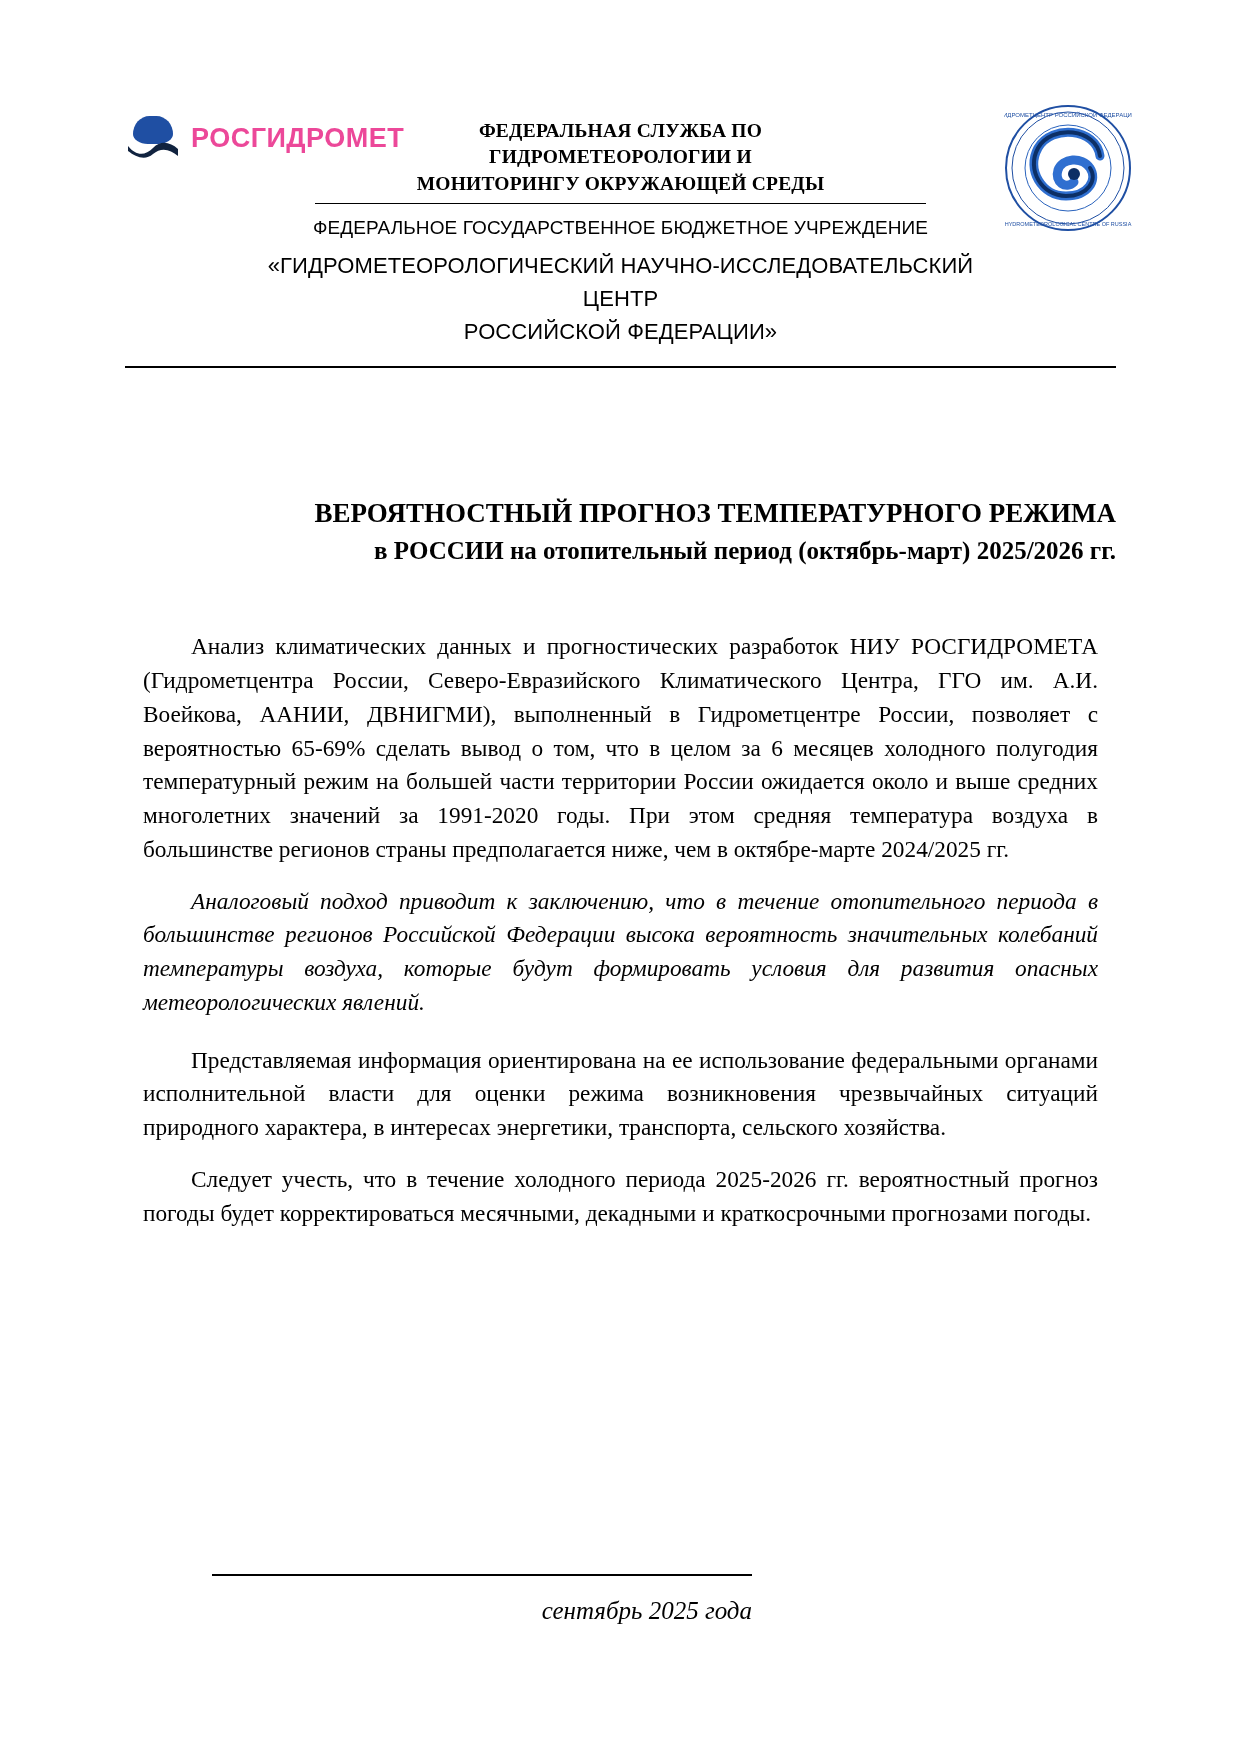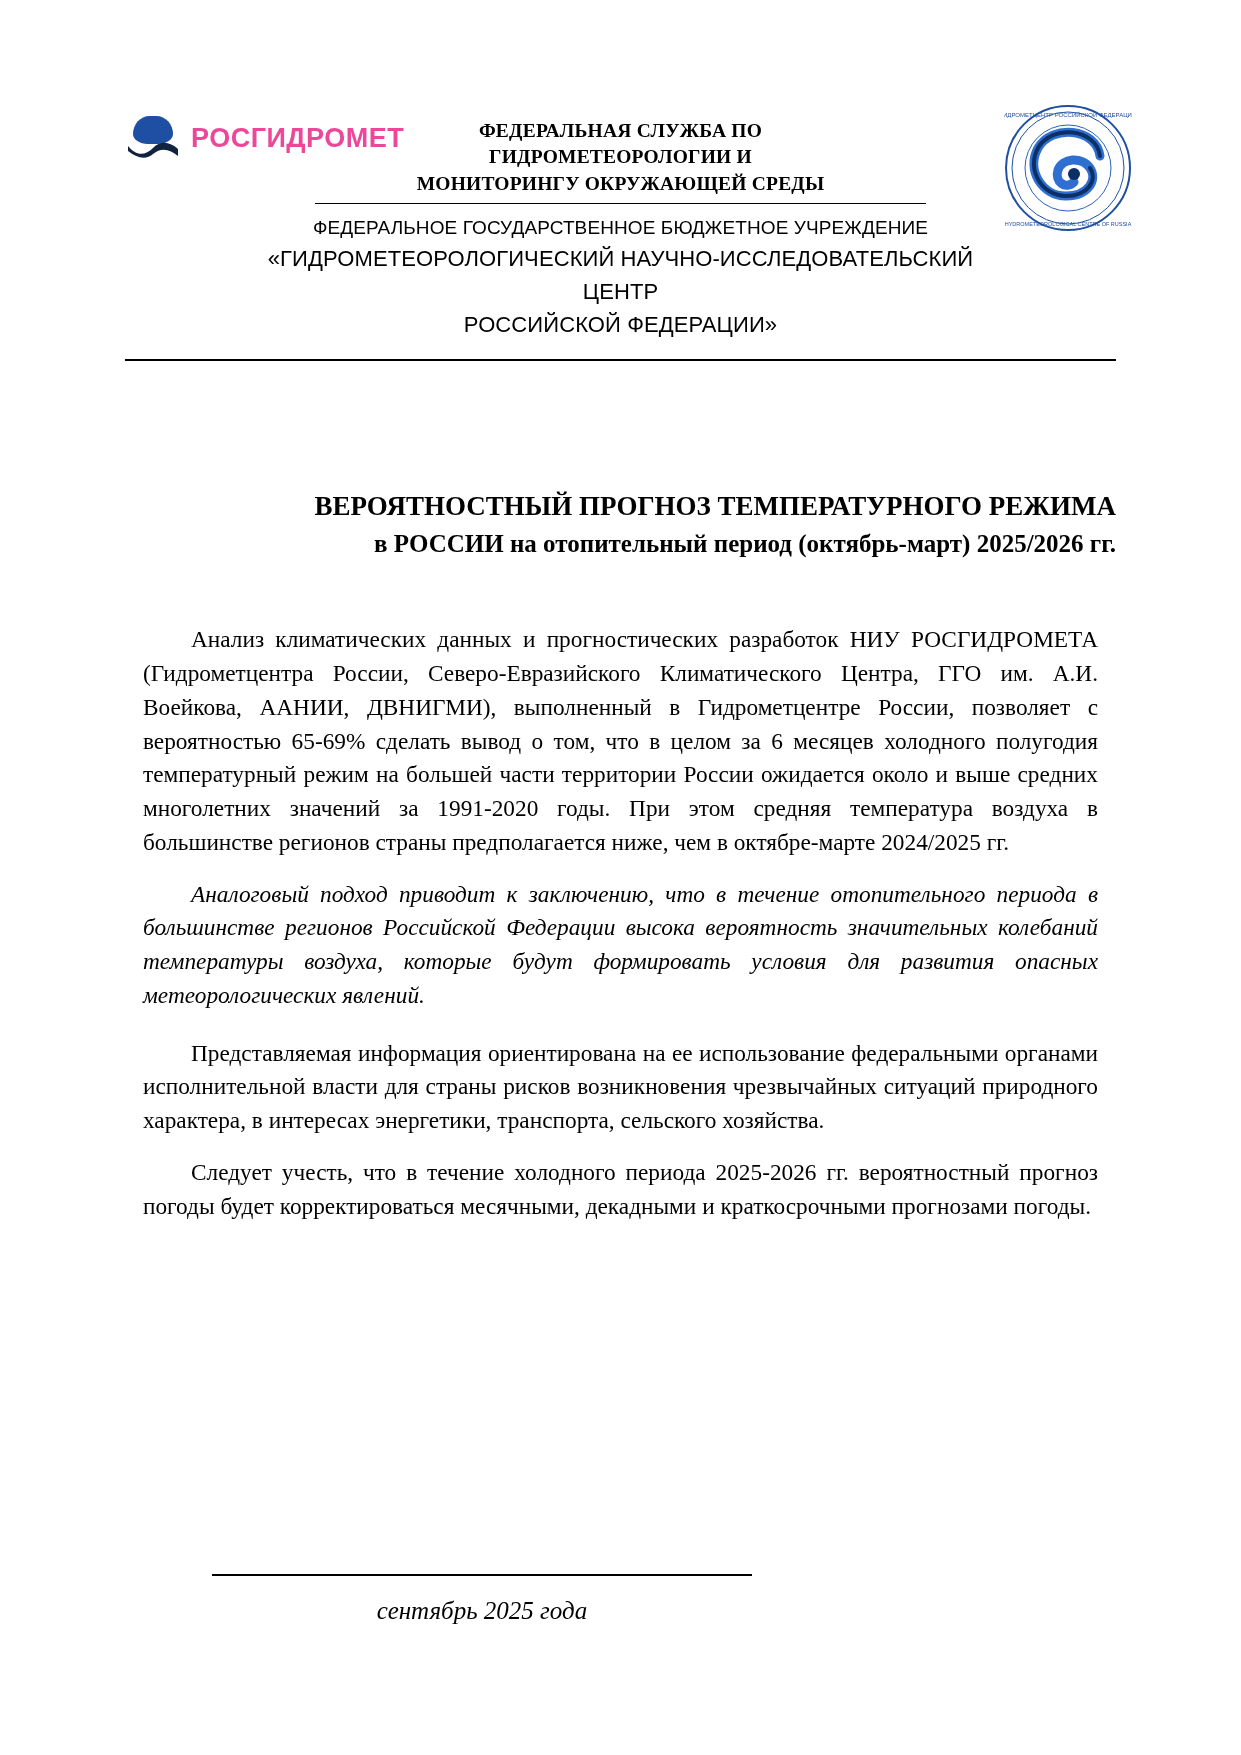--- a/index.html
+++ b/index.html
@@ -90,21 +90,21 @@
 
   .subtitle-block {
     text-align: center;
     font-family: "Liberation Sans", sans-serif;
     font-size: 20.5px;
     line-height: 1.5;
     margin: 10px 120px 0 120px;
     letter-spacing: 0.1px;
   }
   .subtitle-line1 { font-size: 19px; }
-  .subtitle-line2 { font-size: 22px; }
+  .subtitle-line2 { font-size: 22px; margin-top: 7px; }
   .subtitle-line3 { font-size: 22px; }
 
   .rule-thick {
     margin: 18px 125px 0 125px;
     border-top: 2.6px solid #000;
   }
 
   
   .doc-title {
     margin: 126px 125px 0 125px;
@@ -139,21 +139,21 @@
     left: 212px;
     top: 1470px;
     width: 540px;
     border-top: 2.6px solid #000;
   }
   .footer-date {
     position: absolute;
     left: 212px;
     top: 1493px;
     width: 540px;
-    text-align: center;
+    text-align: right;
     font-style: italic;
     font-size: 25px;
   }
 </style>
 </head>
 <body>
 
 <div class="page">
 
   <div class="header">
@@ -198,20 +198,20 @@
   <div class="rule-thick"></div>
 
   <div class="doc-title">
     <div class="t1">ВЕРОЯТНОСТНЫЙ ПРОГНОЗ ТЕМПЕРАТУРНОГО РЕЖИМА</div>
     <div class="t2">в РОССИИ на отопительный период (октябрь-март) 2025/2026 гг.</div>
   </div>
 
   <div class="content">
     <p>Анализ климатических данных и прогностических разработок НИУ РОСГИДРОМЕТА (Гидрометцентра России, Северо-Евразийского Климатического Центра, ГГО им. А.И. Воейкова, ААНИИ, ДВНИГМИ), выполненный в Гидрометцентре России, позволяет с вероятностью 65-69% сделать вывод о том, что в целом за 6 месяцев холодного полугодия температурный режим на большей части территории России ожидается около и выше средних многолетних значений за 1991-2020 годы. При этом средняя температура воздуха в большинстве регионов страны предполагается ниже, чем в октябре-марте 2024/2025 гг.</p>
     <p class="italic">Аналоговый подход приводит к заключению, что в течение отопительного периода в большинстве регионов Российской Федерации высока вероятность значительных колебаний температуры воздуха, которые будут формировать условия для развития опасных метеорологических явлений.</p>
-    <p class="gap-before">Представляемая информация ориентирована на ее использование федеральными органами исполнительной власти для страны рисков возникновения чрезвычайных ситуаций природного характера, в интересах энергетики, транспорта, сельского хозяйства.</p>
+    <p class="gap-before">Представляемая информация ориентирована на ее использование федеральными органами исполнительной власти для оценки режима возникновения чрезвычайных ситуаций природного характера, в интересах энергетики, транспорта, сельского хозяйства.</p>
     <p>Следует учесть, что в течение холодного периода 2025-2026 гг. вероятностный прогноз погоды будет корректироваться месячными, декадными и краткосрочными прогнозами погоды.</p>
   </div>
 
   <div class="footer-rule"></div>
   <div class="footer-date">сентябрь 2025 года</div>
 
 </div>
 
 </body></html>

